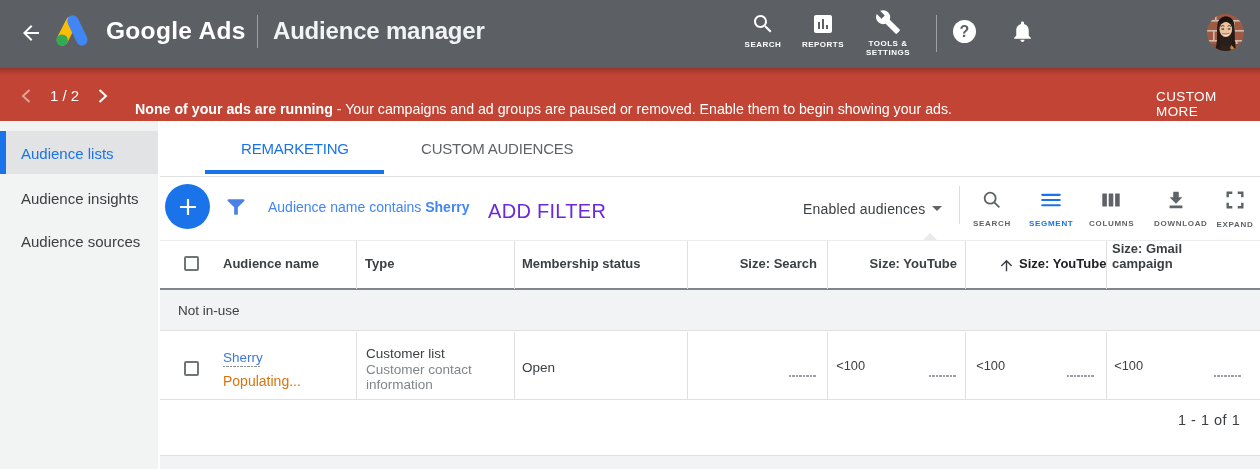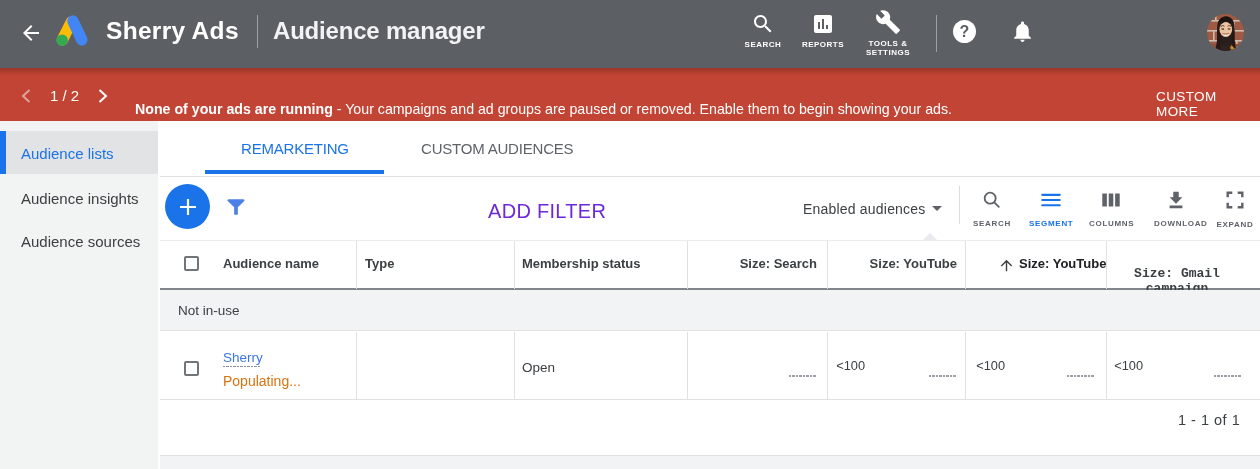--- a/index.html
+++ b/index.html
@@ -78,21 +78,21 @@
 
   <div class="abs" id="toolbar"></div>
   <svg class="abs" id="backarrow" width="24" height="24" viewBox="0 0 24 24">
       <path fill="#fff" d="M20 11H7.83l5.59-5.59L12 4l-8 8 8 8 1.41-1.41L7.83 13H20v-2z"></path>
     </svg>
   <svg class="abs" id="adslogo" width="38" height="38" viewBox="0 0 24 24">
     <line x1="11.5" y1="5.8" x2="5.9" y2="17" stroke="#FBBC04" stroke-width="7.2" stroke-linecap="round"></line>
     <line x1="12.6" y1="5.1" x2="18.2" y2="16.9" stroke="#4285F4" stroke-width="7.2" stroke-linecap="round"></line>
     <circle cx="5.75" cy="17.15" r="3.65" fill="#34A853"></circle>
   </svg>
-  <div class="abs" id="gads">Sherry Ads</div>
+  <div class="abs" id="gads">Google Ads</div>
   <div class="abs" id="tbdiv"></div>
   <div class="abs" id="pagetitle">Audience manager</div>
 
   <div class="abs tbitem" style="left:741px; top:12px; width:44px;">
     <svg width="24" height="24" viewBox="0 0 24 24">
         <path fill="#fff" d="M15.5 14h-.79l-.28-.27C15.41 12.59 16 11.11 16 9.5 16 5.91 13.09 3 9.5 3S3 5.91 3 9.5 5.91 16 9.5 16c1.61 0 3.09-.59 4.23-1.57l.27.28v.79l5 4.99L20.49 19l-4.99-5zm-6 0C7.01 14 5 11.99 5 9.5S7.01 5 9.5 5 14 7.01 14 9.5 11.99 14 9.5 14z"></path>
       </svg>
     <div class="tblabel">SEARCH</div>
   </div>
   <div class="abs tbitem" style="left:801px; top:12px; width:44px;">
@@ -167,20 +167,21 @@
   </div>
 
   <div class="abs" id="frow"></div>
   <div class="abs" id="plusbtn"></div>
   <svg class="abs" style="left:176px; top:195px;" width="24" height="24" viewBox="0 0 24 24">
       <path stroke="#fff" stroke-width="2.2" d="M12 4v16M4 12h16" fill="none"></path>
     </svg>
   <svg class="abs" id="funnel" width="22" height="22" viewBox="0 0 24 24">
       <path fill="#4a80e8" d="M3.9 3.5 h16.2 c1 0 1.5 1.1 .9 1.9 L14 12.4 v7.1 c0 .6 -.4 1 -1 1 h-2 c-.6 0 -1 -.4 -1 -1 v-7.1 L3 5.4 c-.6 -.8 -.1 -1.9 .9 -1.9z"></path>
     </svg>
+  <div class="abs" id="ftext">Audience name contains <b>Sherry</b></div>
   <div class="abs" id="addfilter">ADD FILTER</div>
   <div class="abs" id="enaud">Enabled audiences</div>
   <div class="abs" id="encaret"></div>
   <div class="abs" id="fdiv"></div>
 
   <div class="ctrl" style="left:970px; top:189px; width:44px;">
     <svg width="22" height="22" viewBox="0 0 24 24">
         <circle cx="10" cy="10" r="6" fill="none" stroke="#5f6368" stroke-width="2"></circle>
         <path d="M14.5 14.5 L20 20" stroke="#5f6368" stroke-width="2"></path>
       </svg>
@@ -216,37 +217,38 @@
   <div class="cb" style="left:184px; top:256px;"></div>
   <div class="hcell" style="left:223px; top:256px;">Audience name</div>
   <div class="hcell" style="left:365px; top:256px;">Type</div>
   <div class="hcell" style="left:522px; top:256px;">Membership status</div>
   <div class="hcell" style="left:687px; top:256px; width:130px; text-align:right;padding-left:48px;">Size: Search</div>
   <div class="hcell" style="left:827px; top:256px; width:130px; text-align:right;">Size: YouTube</div>
   <svg class="abs" style="left:998px; top:257px;" width="17" height="17" viewBox="0 0 24 24">
       <path fill="#3c4043" d="M4 12l1.41 1.41L11 7.83V20h2V7.83l5.58 5.59L20 12l-8-8-8 8z"></path>
     </svg>
   <div class="hcell" style="left:1019px; top:256px; font-weight:bold; color:#202124;">Size: YouTube</div>
-  <div class="hcell" style="left:1112px; top:266px; width:130px; text-align:center;font-family:Liberation Mono, monospace;">Size: Gmail<br>campaign</div>
+  <div class="hcell" style="left:1112px; top:241px; width:130px; text-align:left;">Size: Gmail<br>campaign</div>
   <div class="vline" style="left:356px; top:241px; height:48px;"></div>
   <div class="vline" style="left:514px; top:241px; height:48px;"></div>
   <div class="vline" style="left:687px; top:241px; height:48px;"></div>
   <div class="vline" style="left:827px; top:241px; height:48px;"></div>
   <div class="vline" style="left:965px; top:241px; height:48px;"></div>
   <div class="vline" style="left:1106px; top:241px; height:48px;"></div>
 
   <div class="abs" id="notrow">
       <span>Not in-use</span>
     </div>
 
   <div class="abs" id="drow"></div>
   <div class="cb" style="left:184px; top:361px;"></div>
   <div class="abs" style="left:223px; top:350px; font-size:13.5px; color:#3b78e3;">Sherry</div>
   <div class="abs" style="left:223px; top:365.5px; width:37px; height:1.8px; background:repeating-linear-gradient(90deg,#8a9095 0 2.2px,rgba(0,0,0,0) 2.2px 3.5px);"></div>
   <div class="abs" style="left:223px; top:373px; font-size:14px; color:#d9730d;">Populating...</div>
+  <div class="abs" style="left:366px; top:346px; font-size:13.5px; color:#3c4043; line-height:15.5px;">Customer list<br><span style="color:#80868b;">Customer contact<br>information</span></div>
   <div class="abs" style="left:522px; top:360px; font-size:13.5px; color:#3c4043;">Open</div>
   <div class="num" style="left:687px; top:358px; width:130px;">&lt;100</div>
   <div class="num" style="left:827px; top:358px; width:130px;">&lt;100</div>
   <div class="num" style="left:966px; top:358px; width:129px;">&lt;100</div>
   <div class="num" style="left:1112px; top:358px; width:130px;">&lt;100</div>
   <div class="numu" style="left:789px; top:375px; width:28px;"></div>
   <div class="numu" style="left:929px; top:375px; width:28px;"></div>
   <div class="numu" style="left:1067px; top:375px; width:28px;"></div>
   <div class="numu" style="left:1214px; top:375px; width:28px;"></div>
   <div class="vline" style="left:356px; top:332px; height:68px;"></div>

